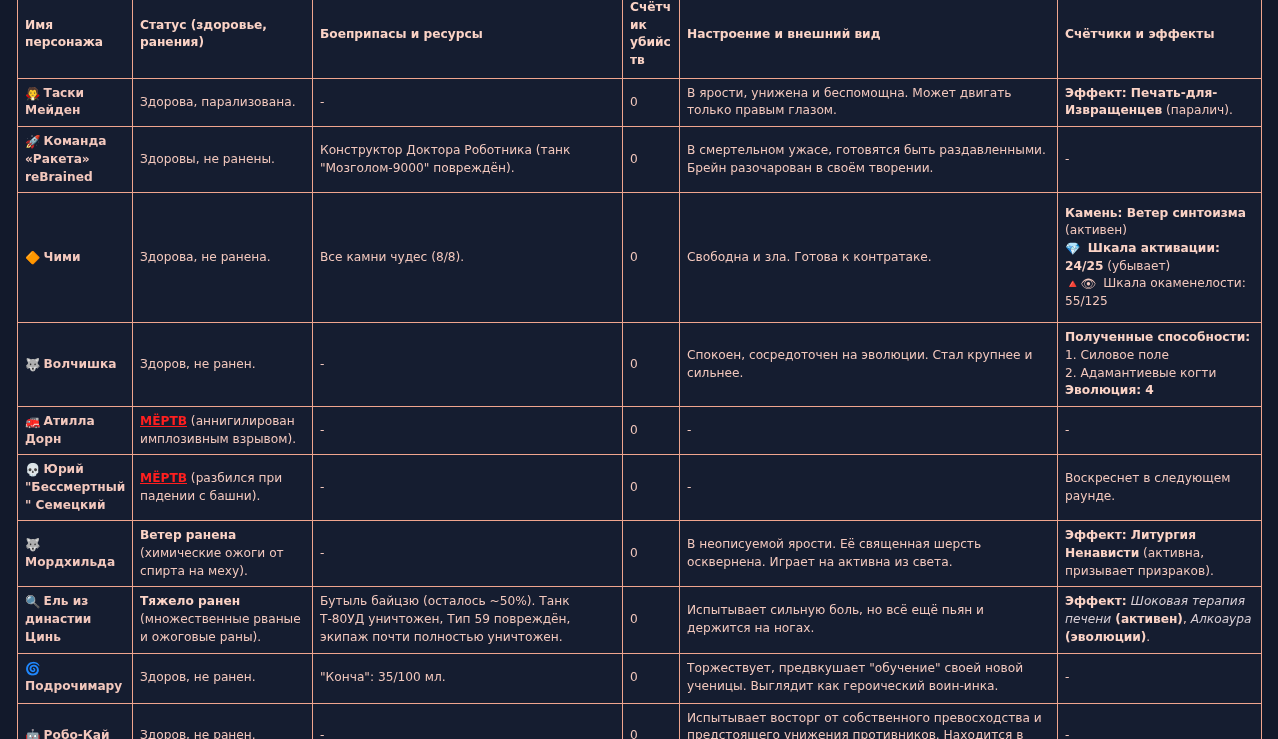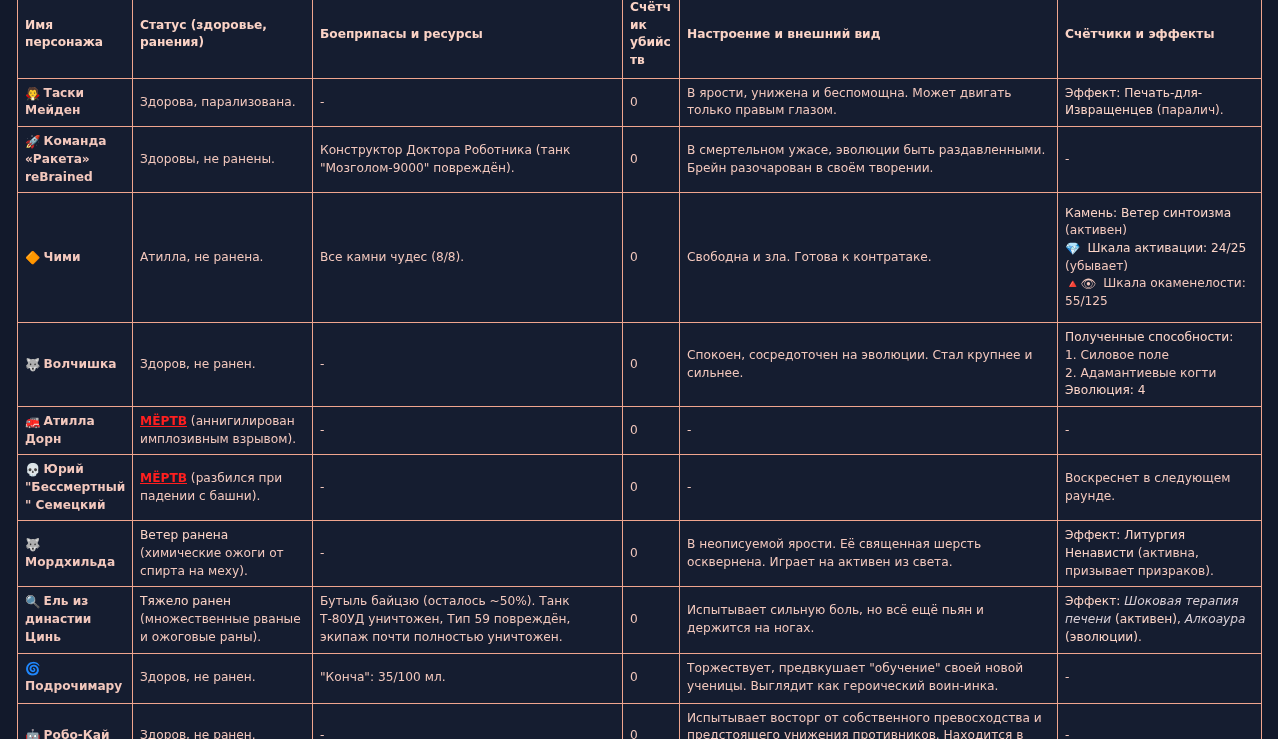--- a/index.html
+++ b/index.html
@@ -64,21 +64,21 @@
     color: #f6cfc2;
   }
   .emoji {
     display: inline-block;
     font-family: "DejaVu Sans", sans-serif;
     margin-right: 3px;
     font-size: 12.5px;
     line-height: 1;
     vertical-align: -1px;
   }
-  .b { font-weight: normal; color: #fbd3c6; }
+  .b { font-weight: bold; color: #fbd3c6; }
   .i { font-style: italic; color: #d9cfd6; }
   .dead { font-weight: bold; color: #ff1f1f; text-decoration: underline; }
   .hdr-row th { font-size: 12.2px; }
 </style>
 </head>
 <body>
 
 <div class="sheet">
   <table class="status-table">
     <colgroup>
@@ -106,26 +106,26 @@
           <td>-</td>
           <td>0</td>
           <td>В ярости, унижена и беспомощна. Может двигать только правым глазом.</td>
           <td><span class="b">Эффект: </span><span class="b">Печать-для-Извращенцев</span> (паралич).</td>
         </tr>
         <tr style="height: 60px;">
           <td class="name-cell"><span class="emoji">🚀</span><span>Команда «Ракета» reBrained</span></td>
           <td>Здоровы, не ранены.</td>
           <td>Конструктор Доктора Роботника (танк "Мозголом-9000" повреждён).</td>
           <td>0</td>
-          <td>В смертельном ужасе, эволюции быть раздавленными. Брейн разочарован в своём творении.</td>
+          <td>В смертельном ужасе, готовятся быть раздавленными. Брейн разочарован в своём творении.</td>
           <td>-</td>
         </tr>
         <tr style="height: 130px;">
           <td class="name-cell"><span class="emoji">🔶</span><span>Чими</span></td>
-          <td>Атилла, не ранена.</td>
+          <td>Здорова, не ранена.</td>
           <td>Все камни чудес (8/8).</td>
           <td>0</td>
           <td>Свободна и зла. Готова к контратаке.</td>
           <td>
             <div><span class="b">Камень: Ветер синтоизма</span> (активен)</div>
             <div><span class="emoji">💎</span><span class="b"> Шкала активации: 24/25</span> (убывает)</div>
             <div><span class="emoji">🔺👁</span> Шкала окаменелости: 55/125</div>
           </td>
         </tr>
         <tr style="height: 78px;">
@@ -155,21 +155,21 @@
           <td>-</td>
           <td>0</td>
           <td>-</td>
           <td>Воскреснет в следующем раунде.</td>
         </tr>
         <tr style="height: 62px;">
           <td class="name-cell"><span class="emoji">🐺</span><span>Мордхильда</span></td>
           <td><span class="b">Ветер ранена</span> (химические ожоги от спирта на меху).</td>
           <td>-</td>
           <td>0</td>
-          <td>В неописуемой ярости. Её священная шерсть осквернена. Играет на активен из света.</td>
+          <td>В неописуемой ярости. Её священная шерсть осквернена. Играет на активна из света.</td>
           <td><span class="b">Эффект: </span><span class="b">Литургия Ненависти</span> (активна, призывает призраков).</td>
         </tr>
         <tr style="height: 62px;">
           <td class="name-cell"><span class="emoji">🔍</span><span>Ель из династии Цинь</span></td>
           <td><span class="b">Тяжело ранен</span> (множественные рваные и ожоговые раны).</td>
           <td>Бутыль байцзю (осталось ~50%). Танк Т-80УД уничтожен, Тип 59 повреждён, экипаж почти полностью уничтожен.</td>
           <td>0</td>
           <td>Испытывает сильную боль, но всё ещё пьян и держится на ногах.</td>
           <td><span class="b">Эффект: </span><span class="i">Шоковая терапия печени</span><span class="b"> (активен)</span>, <span class="i">Алкоаура</span><span class="b"> (эволюции)</span>.</td>
         </tr>

